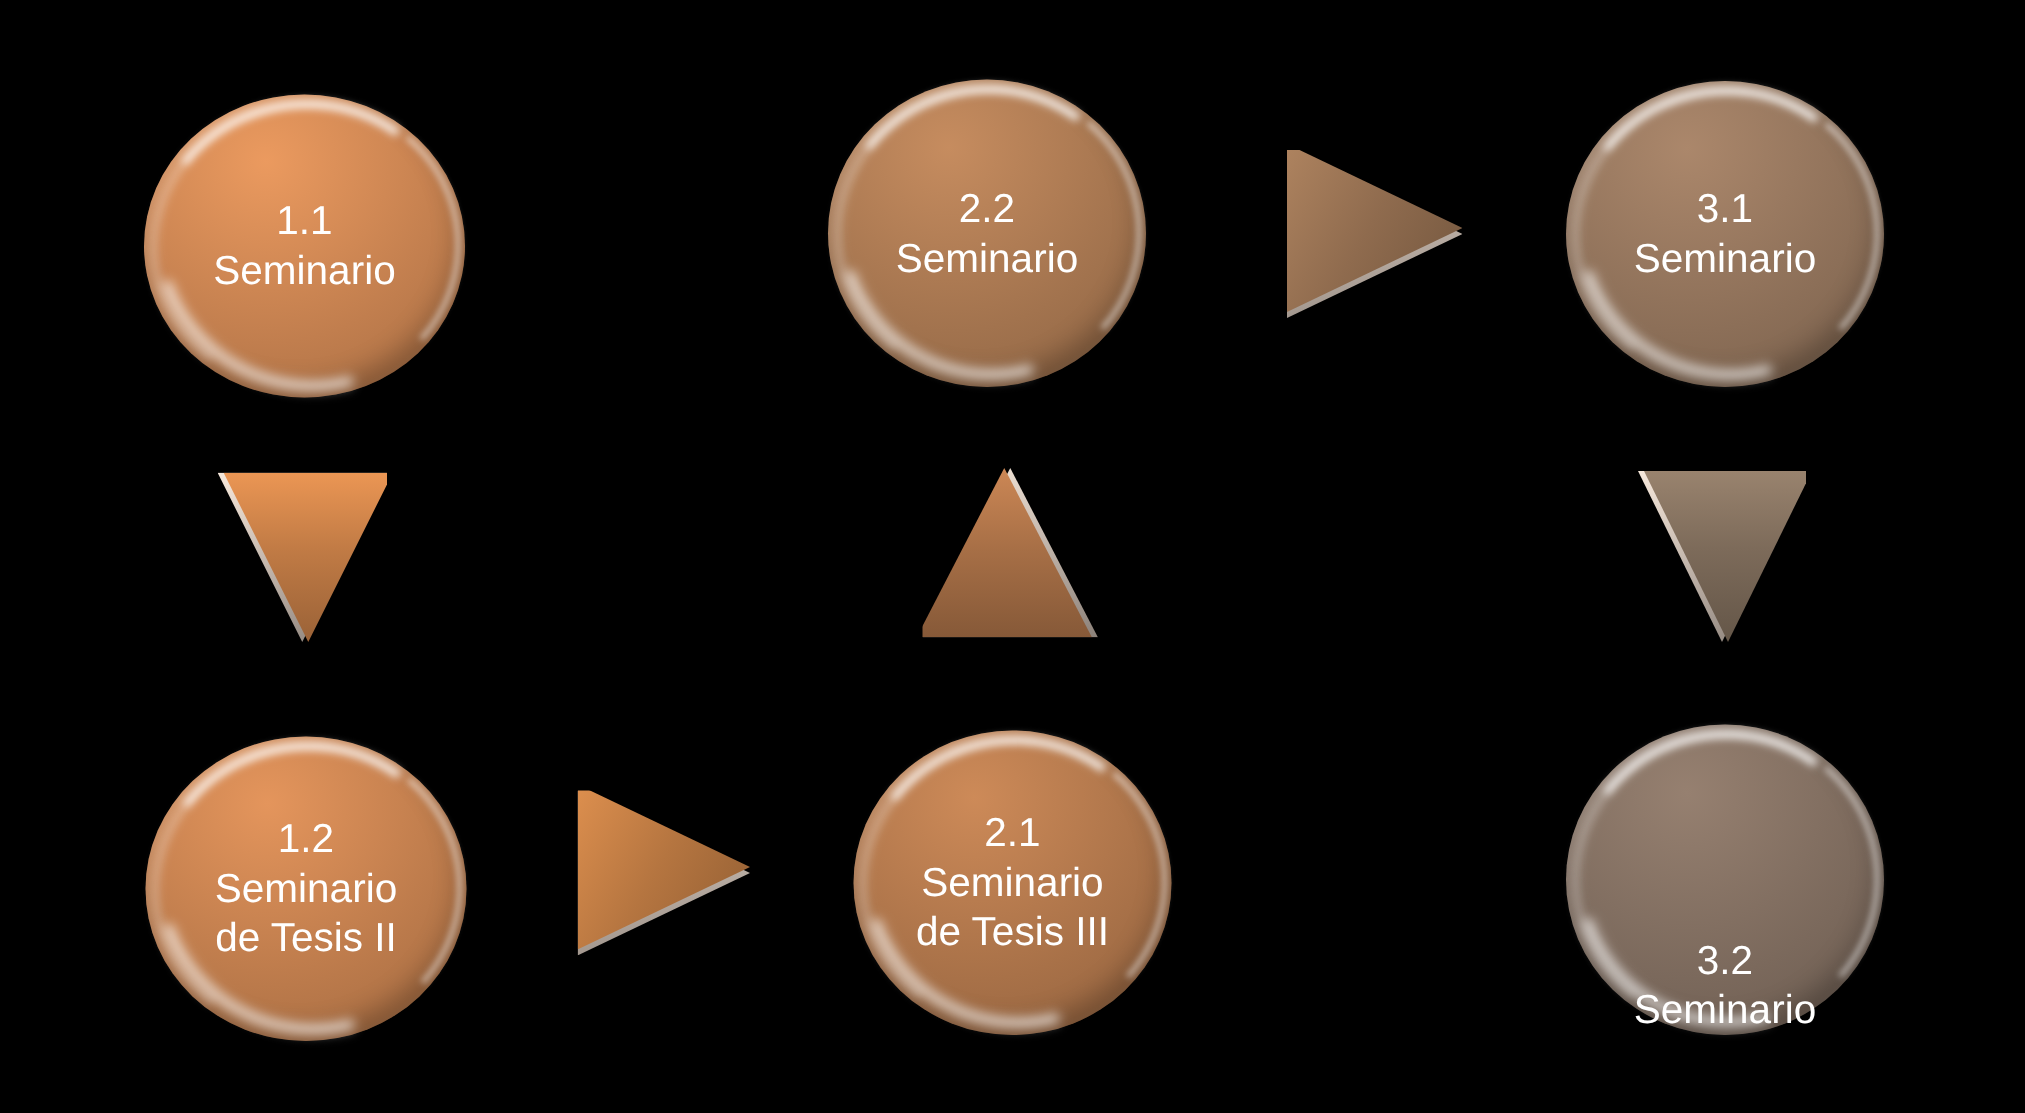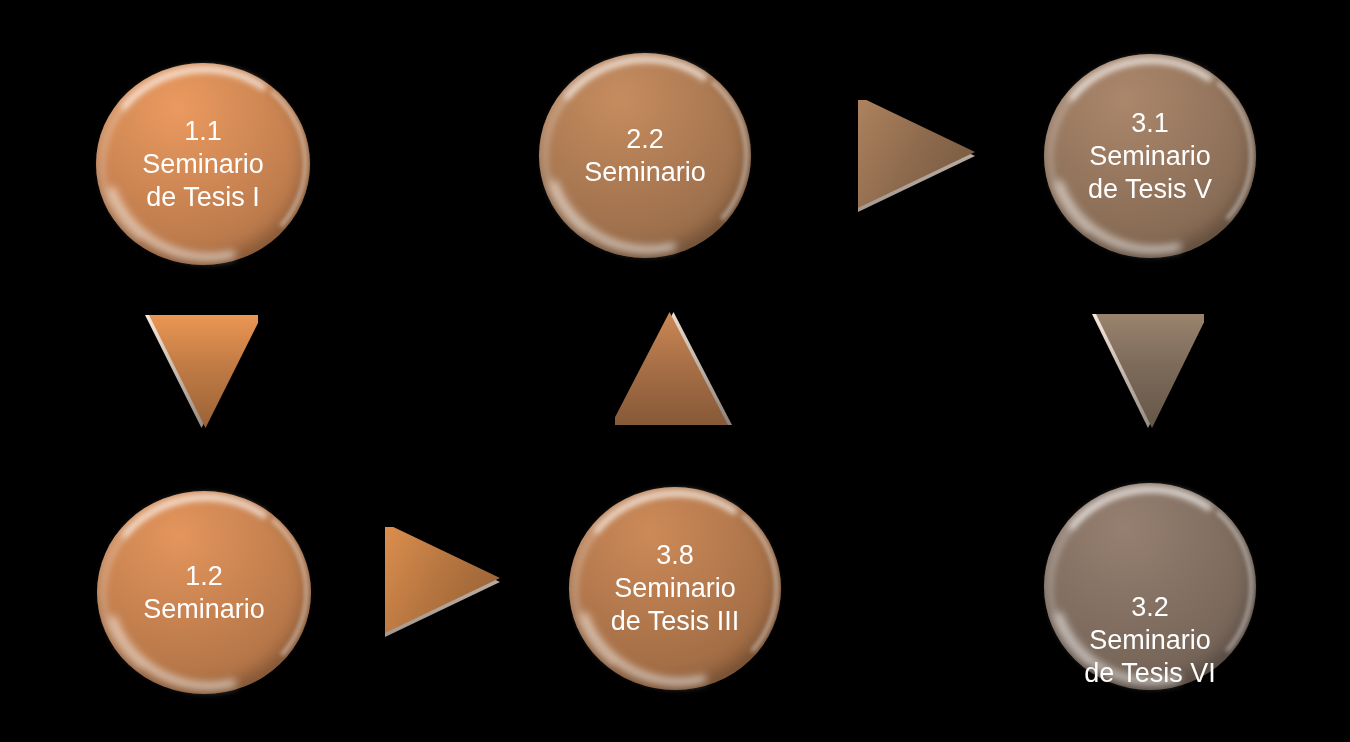--- a/index.html
+++ b/index.html
@@ -42,21 +42,21 @@
     border: 3px solid transparent;
     border-right-color: rgba(255,255,255,.6);
     filter: blur(2px);
     transform: rotate(-4deg);
     display: block;
   }
   .node .label { position: relative; z-index: 2; }
   .node .ln { display: block; }
 
   .n11 { left:  96px; top:  63px; width: 214px; height: 202px; }
-  .n22 { left: 539px; top:  53px; width: 212px; height: 205px; }
+  .n22 { left: 552px; top:  53px; width: 212px; height: 205px; }
   .n31 { left:1044px; top:  54px; width: 212px; height: 204px; }
   .n12 { left:  97px; top: 491px; width: 214px; height: 203px; }
   .n21 { left: 569px; top: 487px; width: 212px; height: 203px; }
   .n32 { left:1044px; top: 483px; width: 212px; height: 207px; align-items: flex-end; }
 
   
   .tri { position: absolute; overflow: hidden; }
   .tri i { position: absolute; inset: 0; display: block; }
   .tri .hl   { clip-path: var(--clip); background: linear-gradient(165deg, rgba(255,240,227,.97), rgba(255,236,222,.55)); }
   .tri .body { clip-path: var(--clip); }
@@ -78,64 +78,62 @@
 </head>
 <body style="background: rgb(0, 0, 0);">
 
 <div class="canvas">
 
   <div class="node n11" style="--c: #c17e4e; --cl: rgb(235,154,95); --cd: rgb(154,101,62); color: rgb(255, 255, 255);">
     <i class="rim"></i>
     <div class="label">
       <span class="ln">1.1</span>
       <span class="ln">Seminario</span>
-      <span class="ln">de Tesis I</span>
     </div>
   </div>
 
   <div class="node n22" style="--c: #a2734e; --cl: rgb(198,140,95); --cd: rgb(130,92,62); color: rgb(255, 255, 255);">
     <i class="rim"></i>
     <div class="label">
       <span class="ln">2.2</span>
       <span class="ln">Seminario</span>
     </div>
   </div>
 
   <div class="node n31" style="--c: #8c6f58; --cl: rgb(171,135,107); --cd: rgb(112,89,70); color: rgb(255, 255, 255); justify-content: center;">
     <i class="rim"></i>
     <div class="label">
       <span class="ln">3.1</span>
       <span class="ln">Seminario</span>
-      <span class="ln">de Tesis V</span>
     </div>
   </div>
 
   <div class="node n12" style="--c: #bb7a4b; --cl: rgb(228,149,92); --cd: rgb(150,98,60); color: rgb(255, 255, 255);">
     <i class="rim"></i>
     <div class="label">
       <span class="ln">1.2</span>
       <span class="ln">Seminario</span>
+      <span class="ln">de Tesis II</span>
     </div>
   </div>
 
   <div class="node n21" style="--c: #a87148; --cl: rgb(205,138,88); --cd: rgb(134,90,58); color: rgb(255, 255, 255);">
     <i class="rim"></i>
     <div class="label">
-      <span class="ln">3.8</span>
+      <span class="ln">2.1</span>
       <span class="ln">Seminario</span>
       <span class="ln">de Tesis III</span>
     </div>
   </div>
 
   <div class="node n32" style="--c: #7b695c; --cl: rgb(150,128,112); --cd: rgb(98,84,74); color: rgb(255, 255, 255);">
     <i class="rim"></i>
     <div class="label">
       <span class="ln">3.2</span>
       <span class="ln">Seminario</span>
-      <span class="ln">de Tesis VI</span>
     </div>
   </div>
 
   <div class="tri down t1" style="--c: #c17b45; --cl: rgb(235,150,84); --cd: rgb(154,98,55);">
     <i class="hl"></i>
     <i class="body"></i>
   </div>
 
   <div class="tri right t2" style="--c: #b57540; --cl: rgb(221,143,78); --cd: rgb(145,94,51);">
     <i class="hl"></i>

